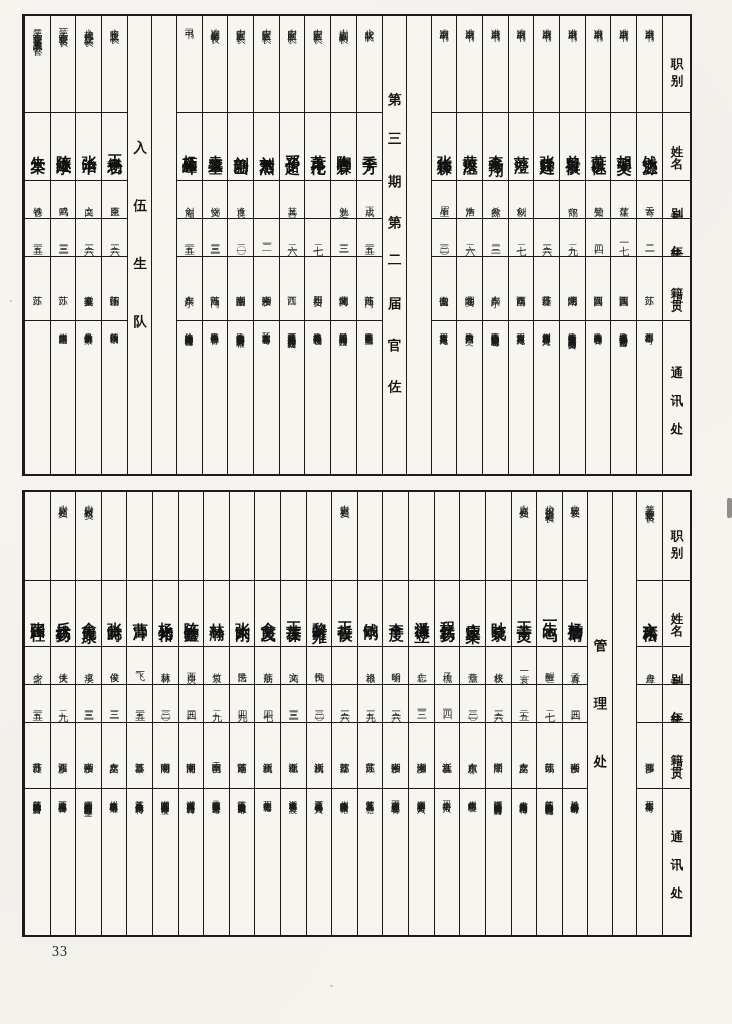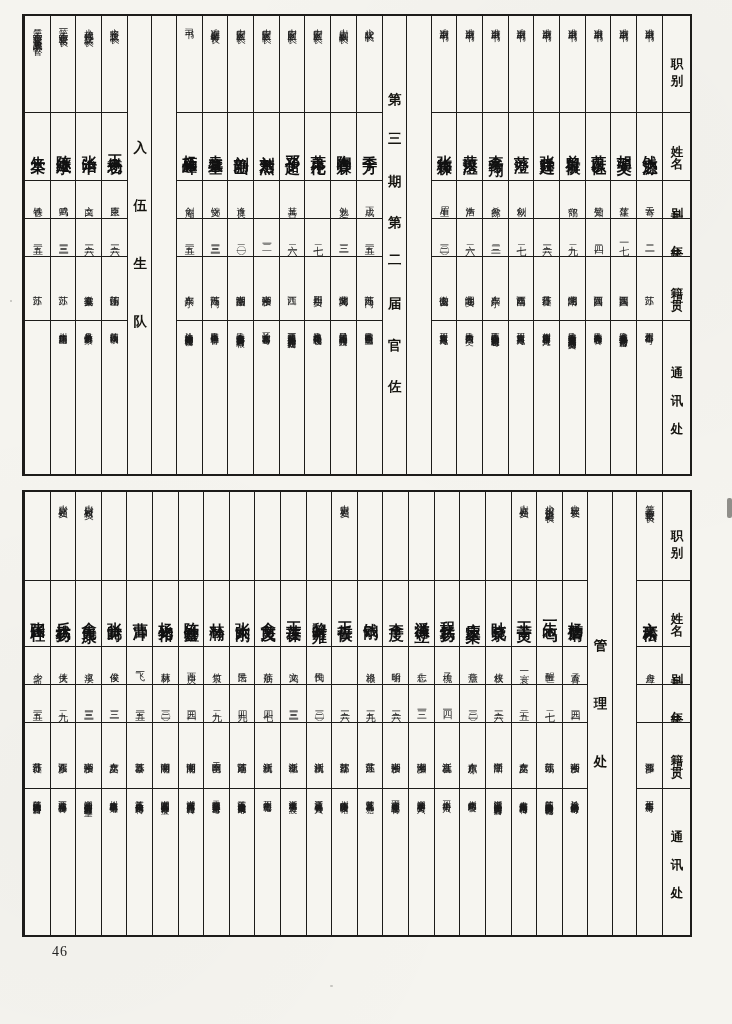--- a/index.html
+++ b/index.html
@@ -1010,17 +1010,17 @@
           <span class="v">三五</span>
         </div>
         <div class="cell band4 c-native">
           <span class="v">江苏丹徒</span>
         </div>
         <div class="cell band5 c-address">
           <span class="v">江苏扬州城内德新典当转</span>
         </div>
       </div>
     </div>
-  <div class="page-number">46</div>
+  <div class="page-number">33</div>
   <div class="artifact a1"></div>
   <div class="artifact a2"></div>
   <div class="artifact a3"></div>
 </div>
 
 </body></html>

